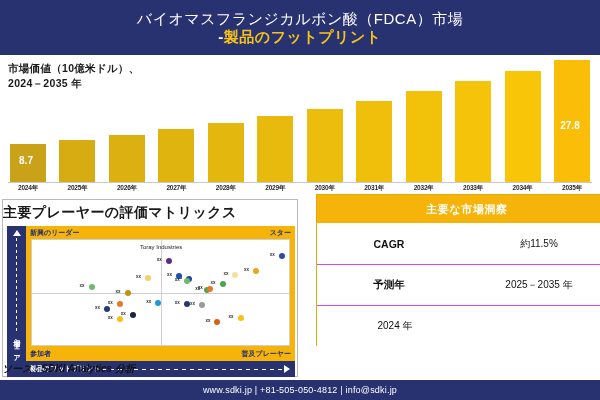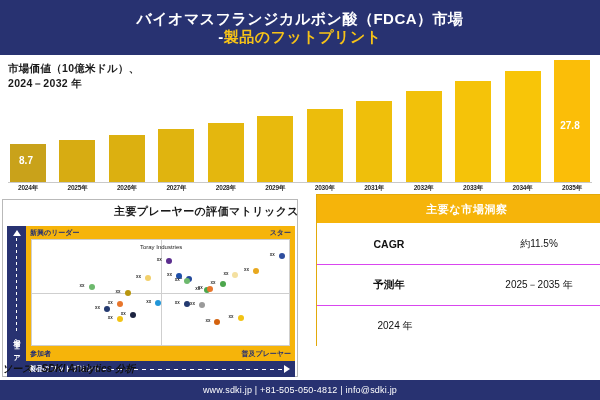--- a/index.html
+++ b/index.html
@@ -16,21 +16,21 @@
 
   
   .header {
     position: absolute; left: 0; top: 0; width: 600px; height: 55px;
     background: #283271;
     display: flex; flex-direction: column;
     align-items: center; justify-content: center;
     line-height: 1.18;
   }
   .header-title {
-    color: #ffffff; font-size: 15px; font-weight: bold; letter-spacing: .5px;
+    color: #ffffff; font-size: 15px; font-weight: normal; letter-spacing: .5px;
   }
   .header-sub { font-size: 15px; font-weight: bold; letter-spacing: .5px; }
   .header-sub .dash { color: #ffffff; }
   .header-sub .gold { color: #F6C217; }
 
   
   .chart-block {
     position: absolute; left: 0; top: 55px; width: 520px; height: 142px;
     background: #ffffff;
   }
@@ -67,22 +67,22 @@
     width: 40px; text-align: center; font-size: 6.5px; color: #2a2a2a;
     font-weight: bold; letter-spacing: -.2px;
   }
 
   
   .matrix-panel {
     position: absolute; left: 2px; top: 199px; width: 296px; height: 178px;
     border: 1px solid #b9b9b9; background: #ffffff;
   }
   .matrix-title {
-    position: absolute; left: 0; top: 4px; width: 296px; text-align: right;
-    font-size: 11px; font-weight: bold; color: #1a1a1a; letter-spacing: .4px;
+    position: absolute; left: 0; top: 4px; width: 296px; text-align: left;
+    font-size: 14px; font-weight: bold; color: #1a1a1a; letter-spacing: .4px;
   }
   .matrix-frame {
     position: absolute; left: 4px; top: 26px; width: 288px; height: 135px;
     background: #F6B40A;
   }
   .vaxis {
     position: absolute; left: 0; top: 0; width: 19px; height: 135px;
     background: #283271; color: #ffffff;
     display: flex; flex-direction: column; align-items: center;
   }
@@ -189,21 +189,21 @@
   <div class="header">
     <div class="header-title">バイオマスフランジカルボン酸（FDCA）市場</div>
     <div class="header-sub">
       <span class="dash">-</span><span class="gold">製品のフットプリント</span>
     </div>
   </div>
 
   <div class="chart-block">
     <div class="chart-caption">
       <div>市場価値（10億米ドル）、</div>
-      <div>2024－2032 年</div>
+      <div>2024－2035 年</div>
     </div>
     <div class="plot">
       <div class="bars" id="bars">
           <div class="bar-slot">
             <div class="bar" style="height: 38px; background: rgb(201, 162, 26);"></div>
             <div class="bar-value" style="bottom: 16px;">8.7</div>
           </div>
           <div class="bar-slot">
             <div class="bar" style="height: 42px; background: rgb(215, 172, 18);"></div>
           </div>

